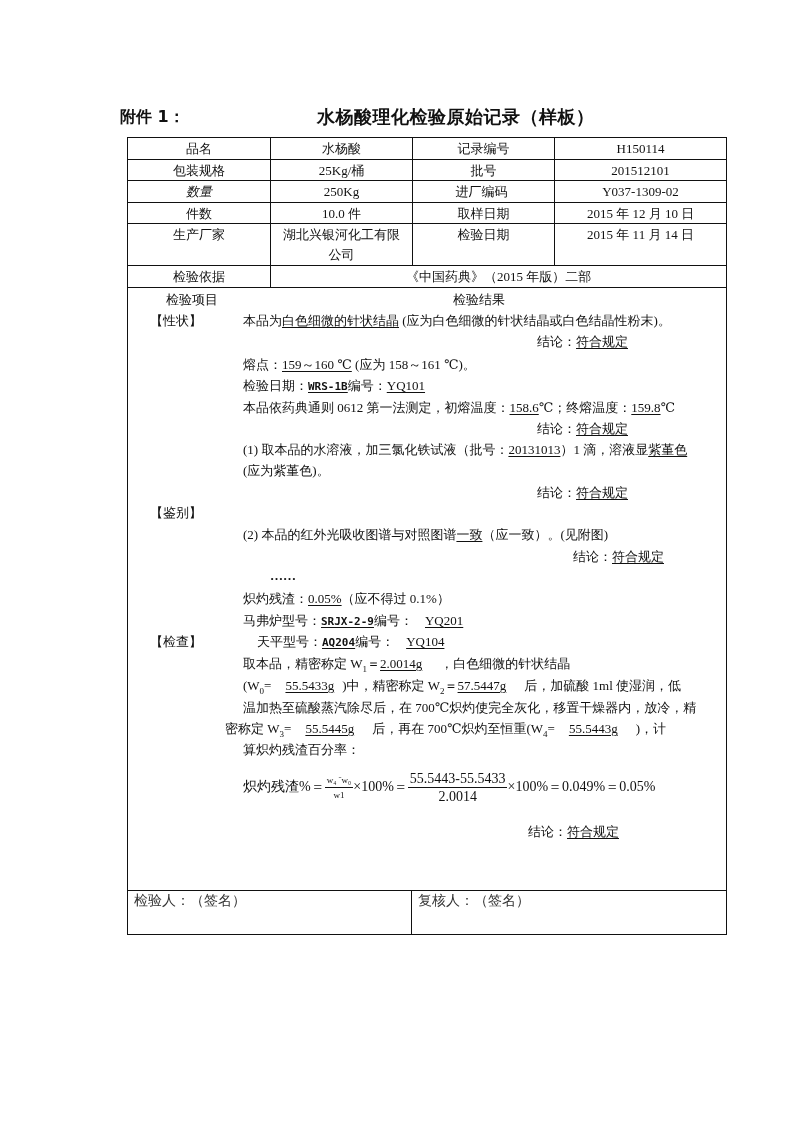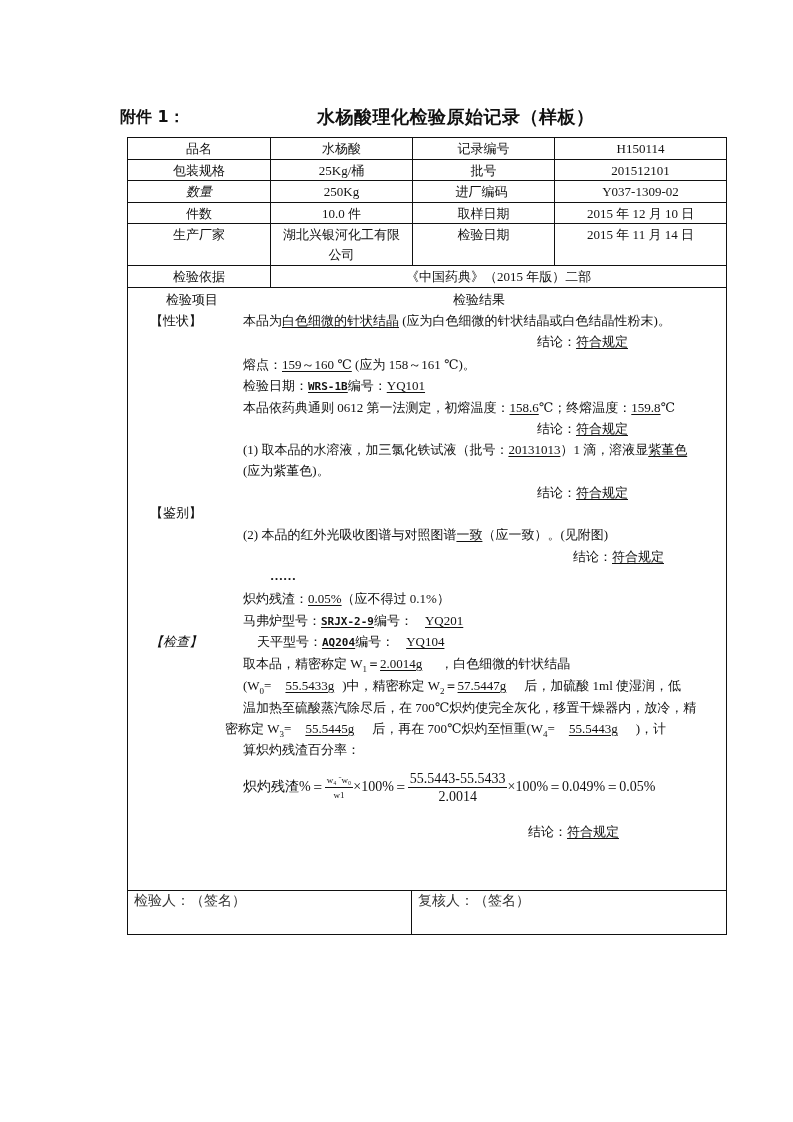--- a/index.html
+++ b/index.html
@@ -117,21 +117,21 @@
   <span>结论：</span><span class="u">符合规定</span>
 </div>
 <div class="txt" style="left:270px;top:565px;font-weight:bold;">……</div>
 
 <div class="txt" style="left:243px;top:588px;">
   <span>炽灼残渣：</span><span class="u">0.05%</span><span>（应不得过 0.1%）</span>
 </div>
 <div class="txt" style="left:243px;top:610px;">
   <span>马弗炉型号：</span><span class="u mono">SRJX-2-9</span><span>编号：</span><span class="u" style="padding:0 22px 2px 12px;">YQ201</span>
 </div>
-<div class="txt" style="left:150px;top:631px;font-style:italic;">【检查】</div>
+<div class="txt" style="left:150px;top:631px;">【检查】</div>
 <div class="txt" style="left:257px;top:631px;">
   <span>天平型号：</span><span class="u mono">AQ204</span><span>编号：</span><span class="u" style="padding:0 0 0 12px;">YQ104</span>
 </div>
 <div class="txt" style="left:243px;top:653px;">
   <span>取本品，精密称定 W</span><sub class="small">1</sub><span>＝</span><span class="u" style="padding-right:18px;">2.0014g</span><span>，白色细微的针状结晶</span>
 </div>
 <div class="txt" style="left:243px;top:675px;">
   <span>(W</span><sub class="small">0</sub><span>=</span><span class="u" style="padding:0 8px 0 14px;">55.5433g</span><span>)中，精密称定 W</span><sub class="small">2</sub><span>＝</span><span class="u" style="padding-right:18px;">57.5447g</span><span>后，加硫酸 1ml 使湿润，低</span>
 </div>
 <div class="txt" style="left:243px;top:697px;">温加热至硫酸蒸汽除尽后，在 700℃炽灼使完全灰化，移置干燥器内，放冷，精</div>

